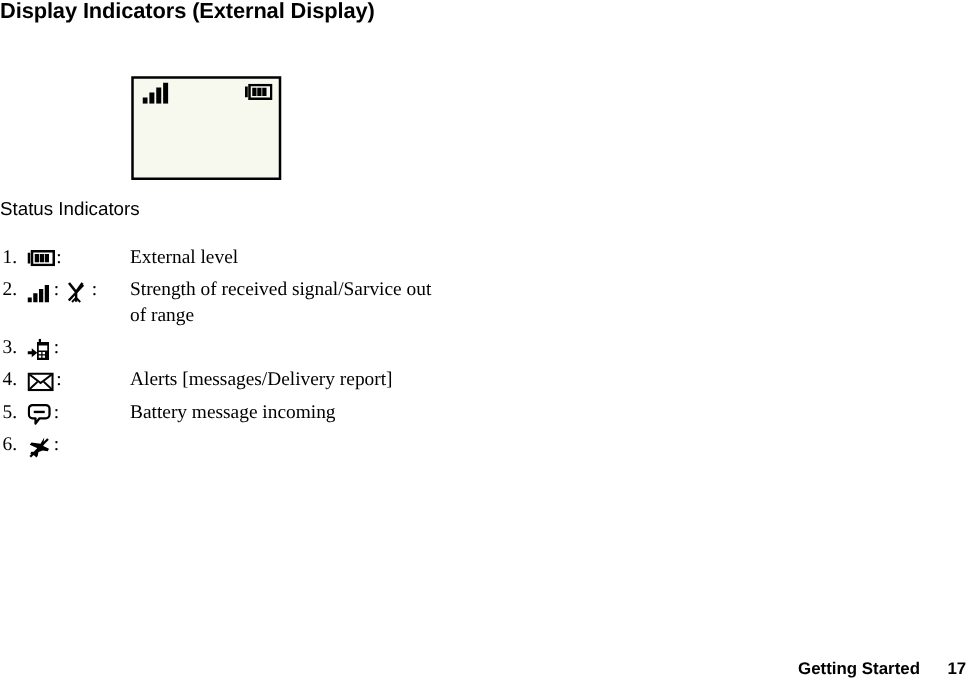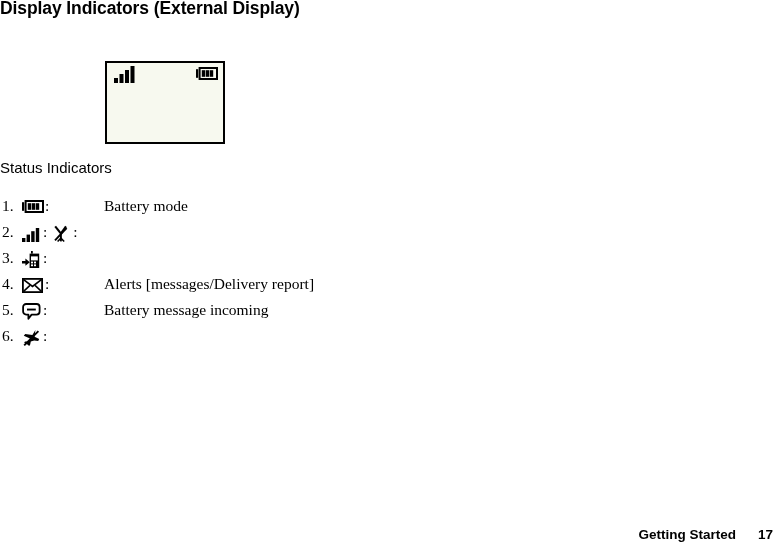--- a/index.html
+++ b/index.html
@@ -170,21 +170,21 @@
             <rect x="4.6" y="2" width="15.4" height="9" fill="#fff"></rect>
             <rect x="5.8" y="3.2" width="3.4" height="6.6" fill="#000"></rect>
             <rect x="9.8" y="3.2" width="3.4" height="6.6" fill="#000"></rect>
             <rect x="13.8" y="3.2" width="3.4" height="6.6" fill="#000"></rect>
           </svg>
         </span>
         <span class="icon-colon">:</span>
       </span>
     </div>
     <div class="row-desc">
-      <span>Battery mode</span>
+      <span>External level</span>
     </div>
   </div>
 
   <div class="indicator-row">
     <div class="row-num">2.</div>
     <div class="row-icons">
       <span class="icon-unit">
         <span class="icon-box">
           <svg width="20" height="14" viewBox="0 0 20 14" style="display:block;margin-top:4px">
             <rect x="0" y="10" width="3.4" height="4" fill="#000"></rect>
@@ -204,20 +204,24 @@
 
             <path d="M8.9 7.4 L8.9 16.4" stroke="#000" stroke-width="1.9" fill="none"></path>
 
             <path d="M5.6 16.6 L8.9 13.2 L12.2 16.6" stroke="#000" stroke-width="1.5" fill="none"></path>
 
             <path d="M14.6 3.0 L3.0 15.4" stroke="#000" stroke-width="1.9" fill="none"></path>
           </svg>
         </span>
         <span class="icon-colon">:</span>
       </span>
+    </div>
+    <div class="row-desc">
+      <span>Strength of received signal/Sarvice out</span>
+      <span class="l2">of range</span>
     </div>
   </div>
 
   <div class="indicator-row">
     <div class="row-num">3.</div>
     <div class="row-icons">
       <span class="icon-unit">
         <span class="icon-box">
           <svg width="20" height="18" viewBox="0 0 20 18" style="display:block;margin-top:1px">
 

